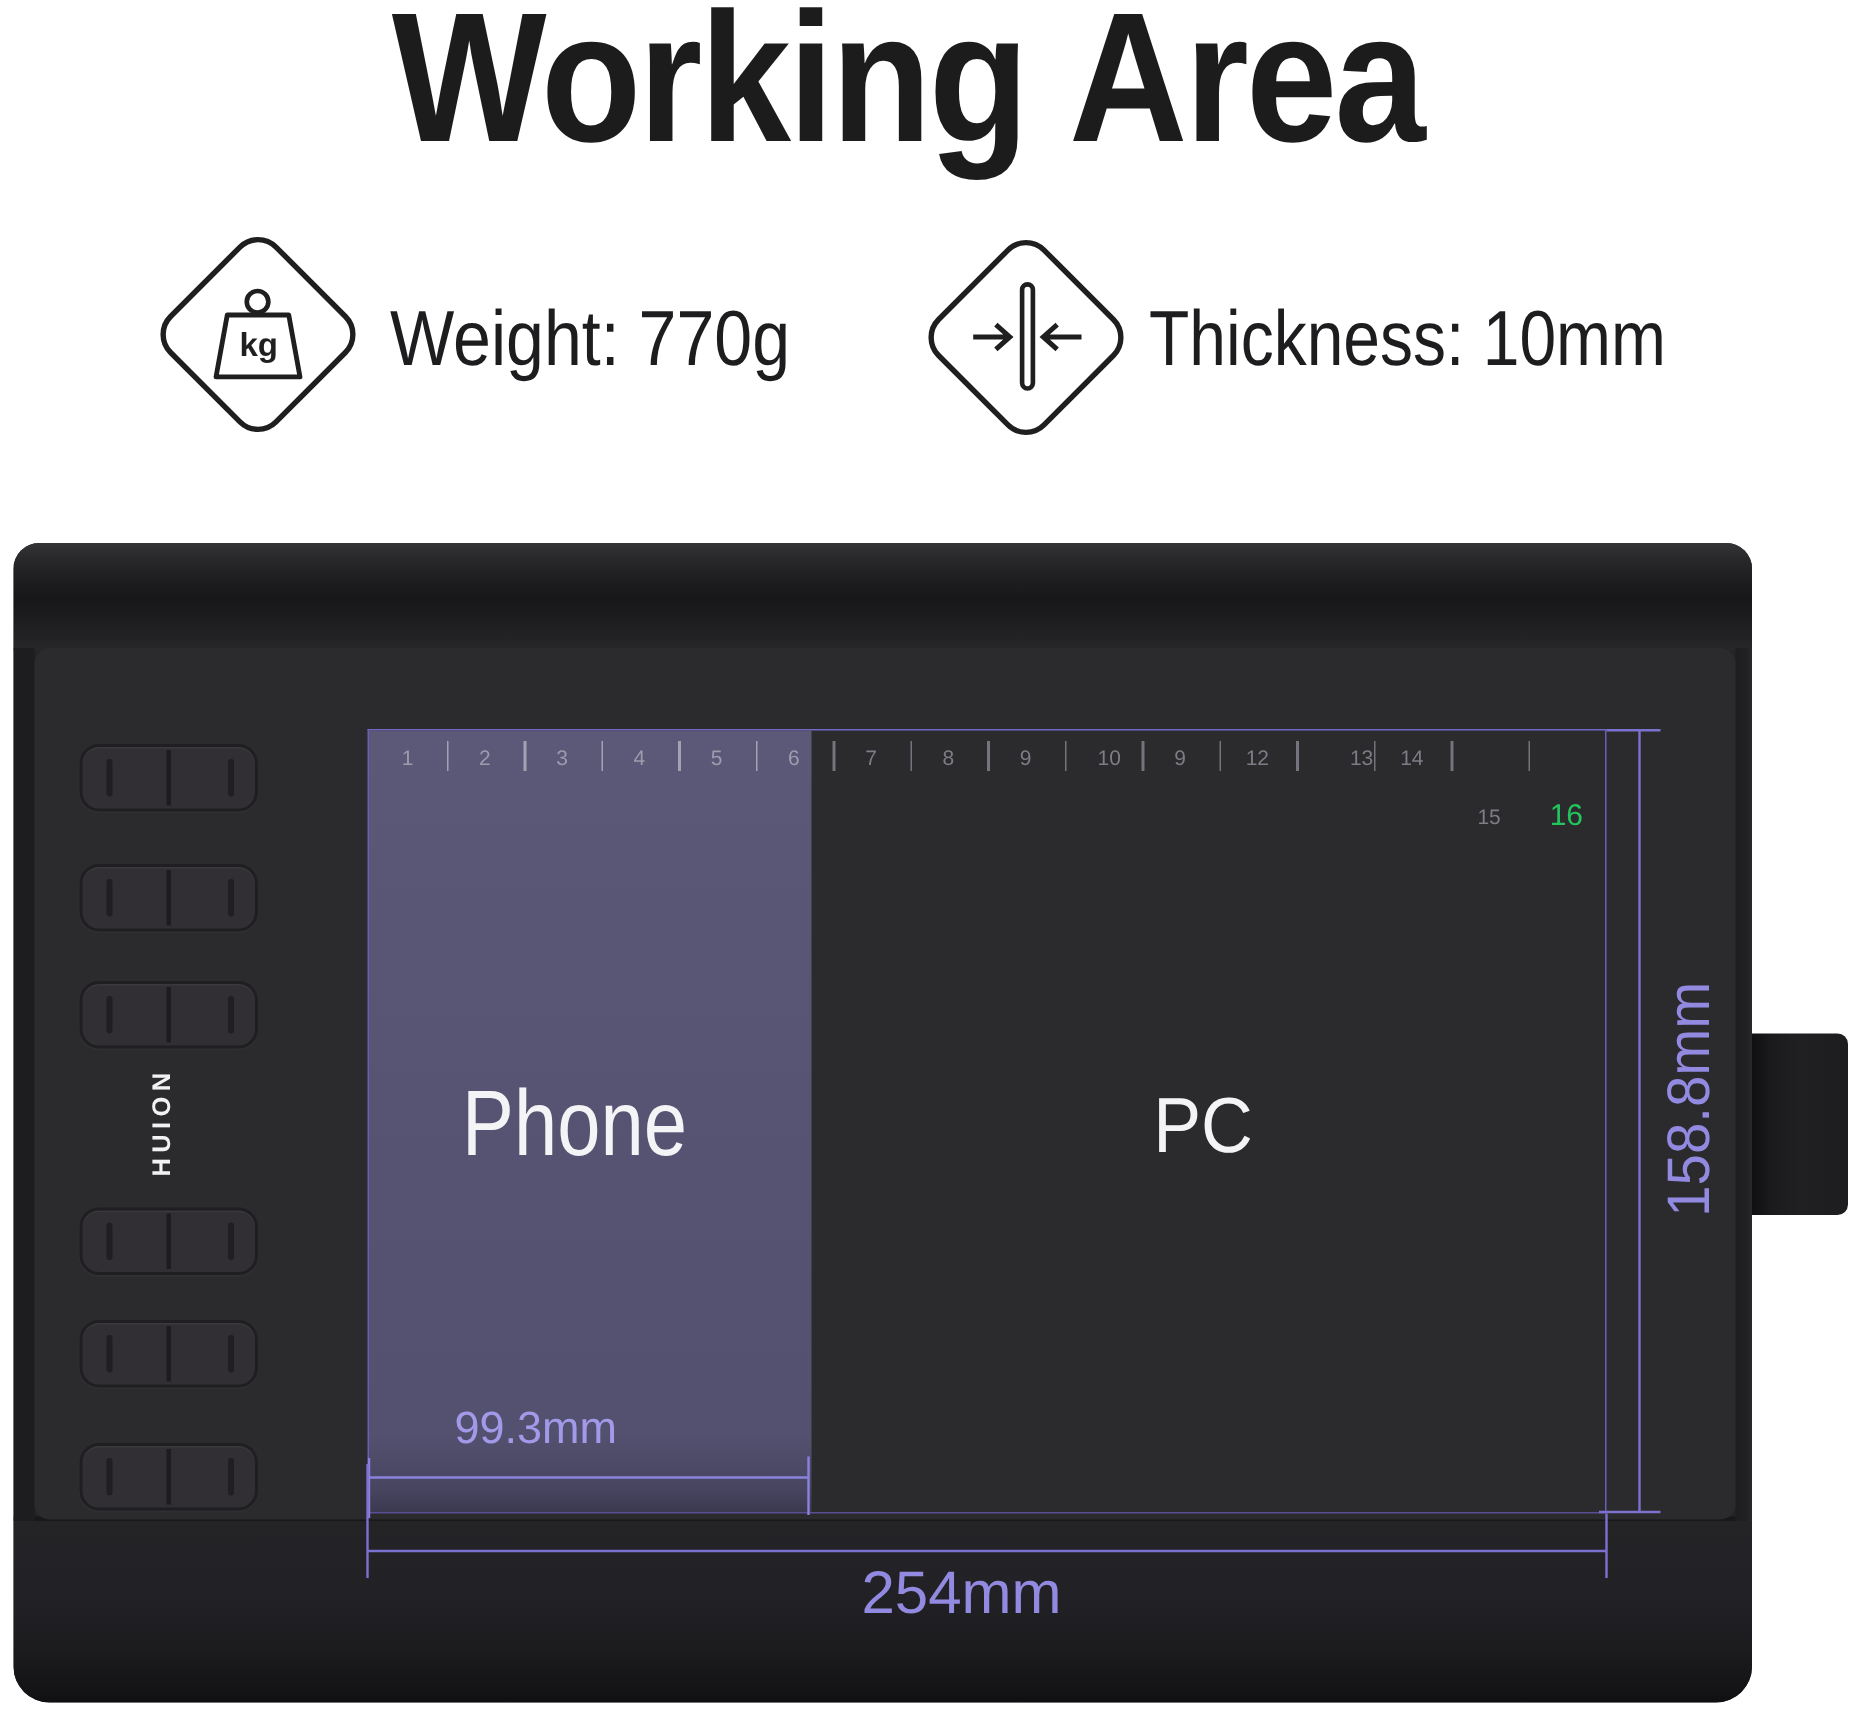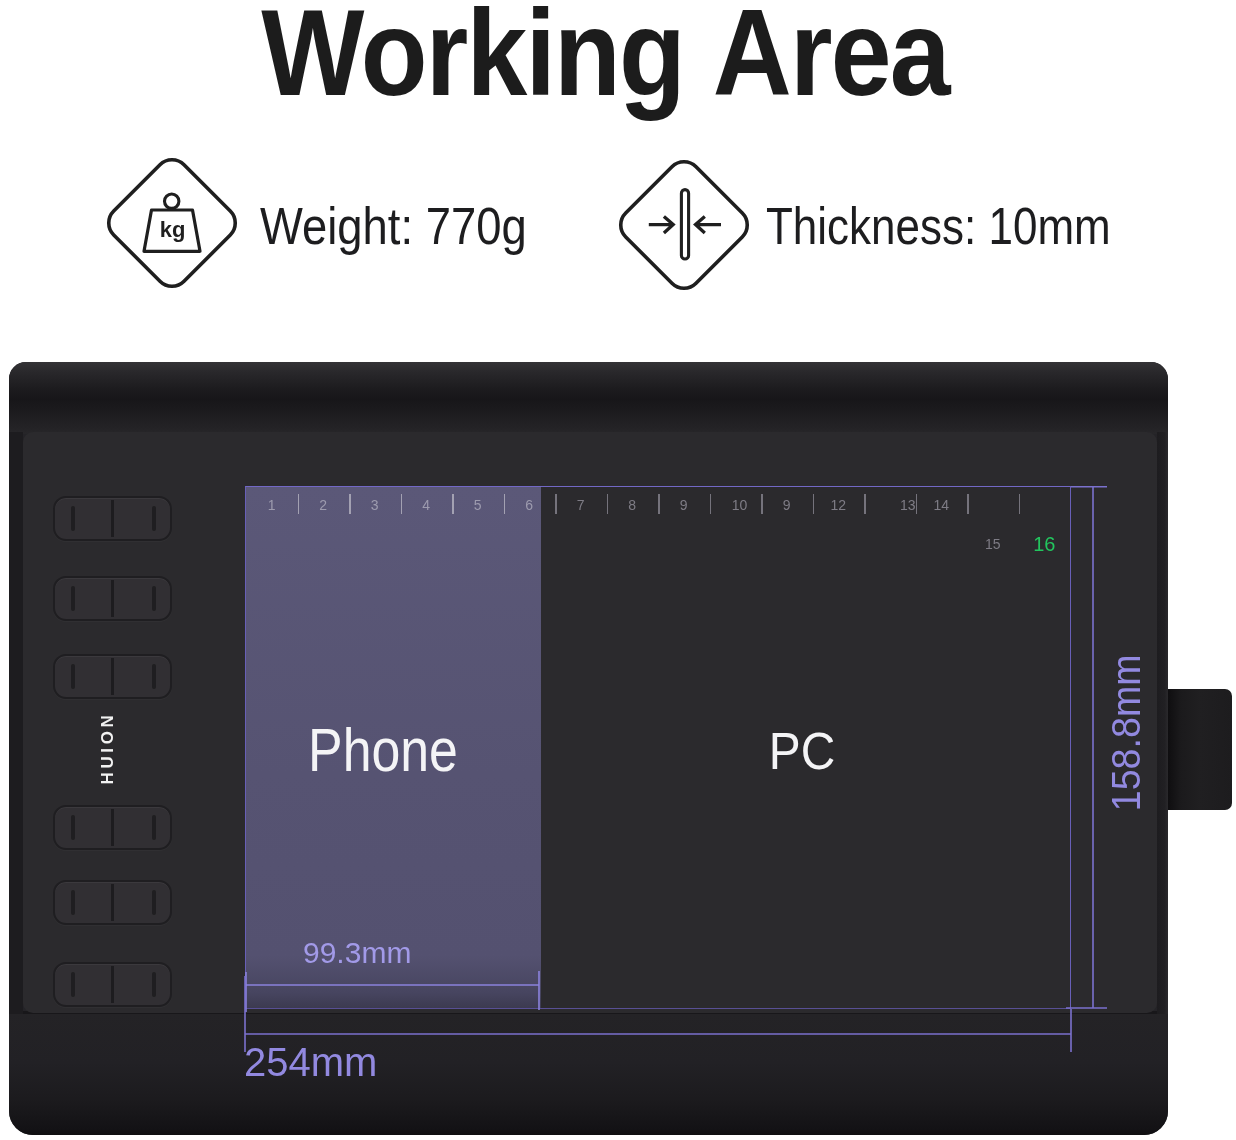--- a/index.html
+++ b/index.html
@@ -117,16 +117,16 @@
   </svg>
 
   <div class="abs" style="left:1035px;top:354px;width:160px;height:40px;transform:rotate(-90deg) scaleX(0.94);transform-origin:80px 20px;font-size:40px;color:#9289e0;text-align:center;">158.8mm</div>
 
   <svg class="abs" style="left:235px;top:614px;" width="830" height="80" viewBox="0 0 830 80">
     <line x1="1" y1="58" x2="827" y2="58" stroke="#7b71ce" stroke-width="1.6"></line>
     <line x1="1" y1="0" x2="1" y2="76" stroke="#7b71ce" stroke-width="1.6"></line>
     <line x1="827" y1="33" x2="827" y2="76" stroke="#7b71ce" stroke-width="1.6"></line>
   </svg>
 
-  <div class="abs" style="left:235px;top:678px;width:794px;font-size:40px;color:#9289e0;">254mm</div>
+  <div class="abs" style="left:235px;top:678px;width:794px;text-align:center;font-size:40px;color:#9289e0;">254mm</div>
 </div>
 
 <div class="abs" style="left:1168px;top:689px;width:64px;height:121px;background:linear-gradient(90deg,#0f0e10 0%,#1b1a1c 20%,#201f21 50%,#1d1c1e 100%);border-radius:0 7px 7px 0;"></div>
 
 </body></html>

